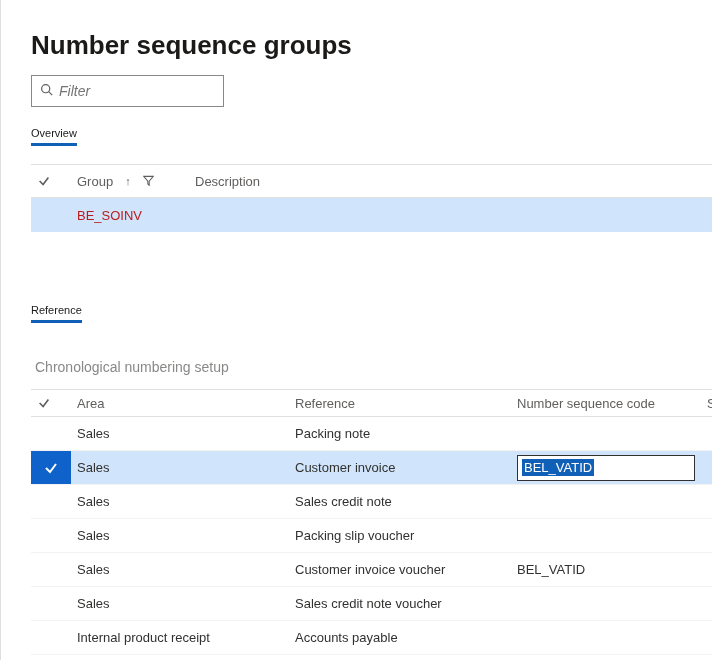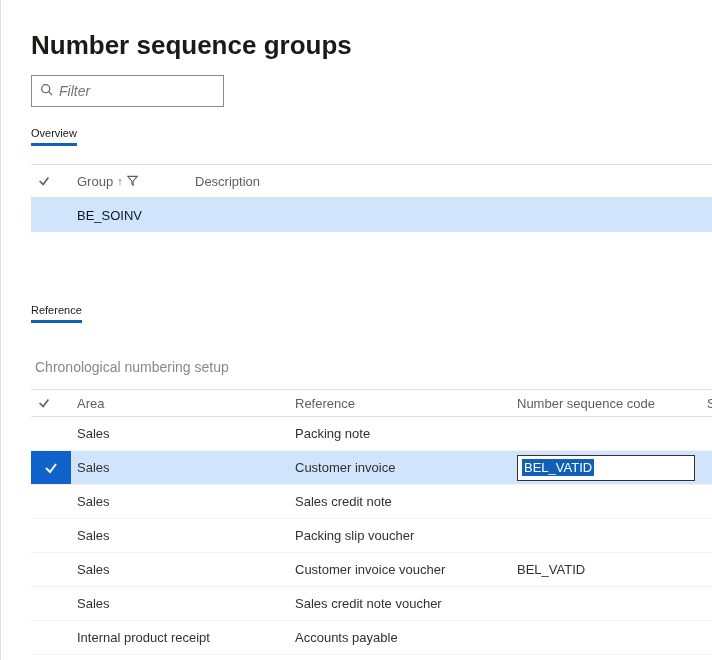--- a/index.html
+++ b/index.html
@@ -55,27 +55,27 @@
   .overview-grid .grid-header,
   .overview-grid .grid-row {
     grid-template-columns: 40px 118px 220px;
   }
   .grid-header {
     border-top: 1px solid #e1dfdd;
     border-bottom: 1px solid #e1dfdd;
     color: #605e5c;
     font-size: 13px;
   }
-  .grid-header .cell { display: flex; align-items: center; gap: 4px; }
+  .grid-header .cell { display: flex; align-items: center; gap: 12px; }
   .grid-header .sel svg { stroke: #605e5c; }
   .overview-grid .grid-row {
     background: #d0e4fb;
   }
   .cell { padding: 0 6px; white-space: nowrap; overflow: hidden; text-overflow: ellipsis; }
-  .cell.link { color: #0f172a; }
+  .cell.link { color: #b91c1c; }
   .sort-arrow, .filter-glyph { font-size: 11px; color: #605e5c; }
 
   .section-gap { height: 70px; }
 
   .subtitle {
     color: #8a8886;
     font-size: 14px;
     margin: 18px 16px 14px 4px;
   }
 

